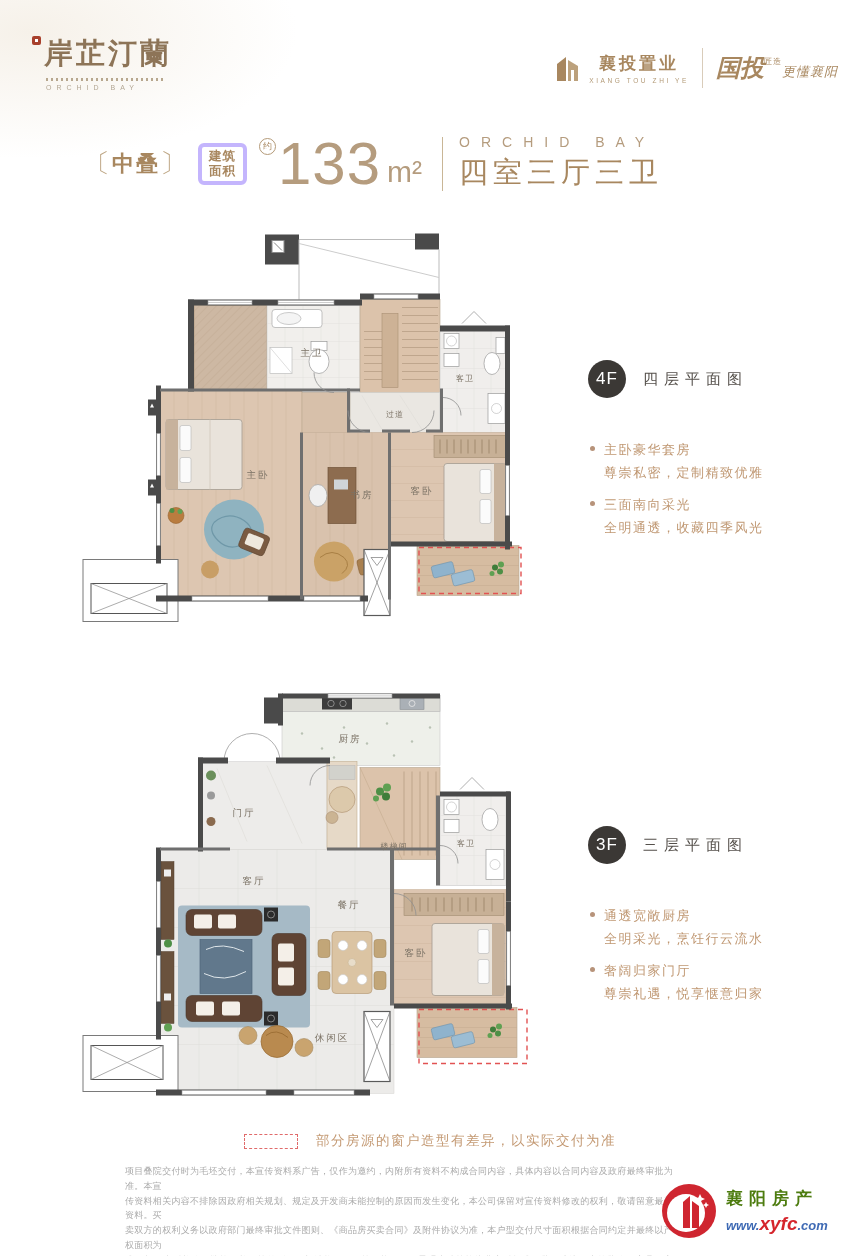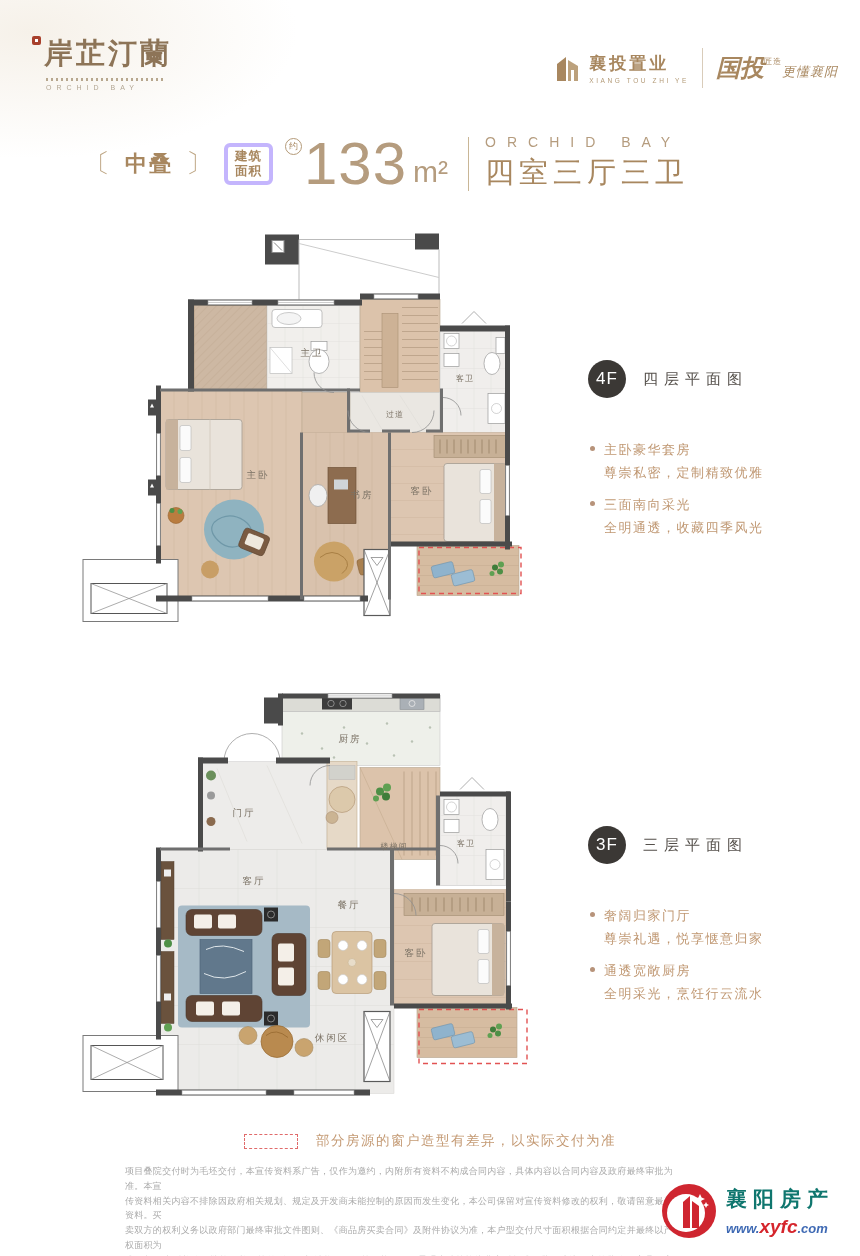--- a/index.html
+++ b/index.html
@@ -11,36 +11,36 @@
   
   .hdr-left{position:absolute;left:32px;top:34px;}
   .seal{display:inline-block;width:9px;height:9px;background:#a8402c;border-radius:2px;
         vertical-align:18px;margin-right:3px;position:relative;}
   .seal::after{content:"";position:absolute;left:3px;top:3px;width:3px;height:3px;background:#fff;}
   .logo-cn{display:inline-block;font-family:"DejaVu Serif","Liberation Serif",serif;
         color:#8d7457;font-size:29px;font-weight:700;letter-spacing:3px;}
   .logo-orn{width:118px;height:3px;margin:4px 0 3px 14px;
         background:repeating-linear-gradient(90deg,#b7a78e 0 2px,transparent 2px 5px);}
   .logo-en{margin-left:14px;font-size:7px;letter-spacing:5px;color:#b3a globalization;color:#b3a794;}
-  .hdr-right{position:absolute;right:22px;top:48px;display:flex;align-items:center;gap:13px;}
+  .hdr-right{position:absolute;right:22px;top:48px;display:flex;align-items:center;gap:13px;text-align:center;}
   .dev{display:flex;align-items:center;gap:7px;}
   .dev-names{display:flex;flex-direction:column;}
   .dev-cn{color:#a8875f;font-size:17px;font-weight:700;letter-spacing:3px;}
   .dev-en{color:#b39a77;font-size:6.5px;letter-spacing:2.6px;margin-top:2px;}
   .hdr-div{width:1px;height:40px;background:#d9ccba;}
   .slogan{color:#a8875f;white-space:nowrap;}
   .slogan-big{font-family:"DejaVu Serif","Liberation Serif",serif;font-size:24px;font-weight:700;font-style:italic;}
   .slogan-small{font-size:8px;vertical-align:12px;letter-spacing:1px;}
   .slogan-rest{font-family:"DejaVu Serif","Liberation Serif",serif;font-size:13px;font-style:italic;letter-spacing:1px;}
 
   
   .title-row{position:absolute;left:84px;top:134px;display:flex;align-items:center;}
   .tag{color:#a8875f;font-size:22px;letter-spacing:2px;display:flex;align-items:center;}
   .tag .br{font-size:26px;font-weight:300;color:#bda océ;color:#bda583;}
-  .tag .tg{font-weight:700;margin:0 13px;}
+  .tag .tg{font-weight:700;margin:0 0;}
   .area-box{border:4px solid #c4b5fd;border-radius:6px;padding:2px 7px;margin-left:10px;
         color:#a8875f;font-size:12.5px;line-height:15px;text-align:center;font-weight:700;letter-spacing:1px;}
   .approx{width:15px;height:15px;border:1px solid #b49a78;border-radius:50%;color:#a8875f;
         font-size:9px;display:flex;align-items:center;justify-content:center;
         margin:-34px 2px 0 12px;}
   .area-num{color:#b59c7e;font-size:60px;font-weight:200;letter-spacing:1px;line-height:56px;}
   .area-unit{color:#b59c7e;font-size:30px;font-weight:300;margin-left:6px;align-self:flex-end;line-height:42px;}
   .v-div{width:1px;height:54px;background:#c9b696;margin:0 16px 0 20px;}
   .orchid{display:flex;flex-direction:column;}
   .orchid-en{color:#b59c7e;font-size:14px;letter-spacing:11px;}
@@ -69,21 +69,21 @@
   
   .note-row{position:absolute;left:0;top:1132px;width:860px;display:flex;align-items:center;justify-content:center;gap:18px;}
   .note-swatch{width:52px;height:13px;border:1px dashed #e06a6a;}
   .note-text{color:#c49a74;font-size:13.5px;letter-spacing:1.5px;}
   .disclaimer{position:absolute;left:125px;top:1164px;width:548px;color:#ababab;
         font-size:9px;line-height:14.8px;text-align:justify;letter-spacing:0.2px;}
 
   
   .footer{position:absolute;left:660px;top:1182px;display:flex;align-items:center;gap:8px;}
   .f-texts{display:flex;flex-direction:column;}
-  .f-name{color:#0f766e;font-size:21px;font-weight:700;letter-spacing:6px;}
+  .f-name{color:#4d7c0f;font-size:17px;font-weight:700;letter-spacing:6px;}
   .f-url{margin-top:3px;font-weight:700;font-style:italic;}
   .u-www{color:#3f6ab4;font-size:13px;}
   .u-mid{color:#d5252c;font-size:19px;}
   .u-tld{color:#3f6ab4;font-size:13px;}
 </style>
 </head>
 <body>
 <div class="page">
 
 <div class="hdr-left">
@@ -552,29 +552,29 @@
 
 <div class="annot" style="top:826px;">
   <div class="annot-head">
     <div class="badge">3F</div>
     <div class="floor-title">三层平面图</div>
   </div>
   <div class="bullets">
     <div class="bullet">
       <span class="dot"></span>
       <div>
-            <div class="b-head">奢阔归家门厅</div>
-           <div class="b-body">尊崇礼遇，悦享惬意归家</div>
+            <div class="b-head">通透宽敞厨房</div>
+           <div class="b-body">全明采光，烹饪行云流水</div>
           </div>
     </div>
     <div class="bullet">
       <span class="dot"></span>
       <div>
-            <div class="b-head">通透宽敞厨房</div>
-           <div class="b-body">全明采光，烹饪行云流水</div>
+            <div class="b-head">奢阔归家门厅</div>
+           <div class="b-body">尊崇礼遇，悦享惬意归家</div>
           </div>
     </div>
   </div>
 </div>
 
 <div class="note-row">
   <div class="note-swatch"></div>
   <div class="note-text">部分房源的窗户造型有差异，以实际交付为准</div>
 </div>
 

